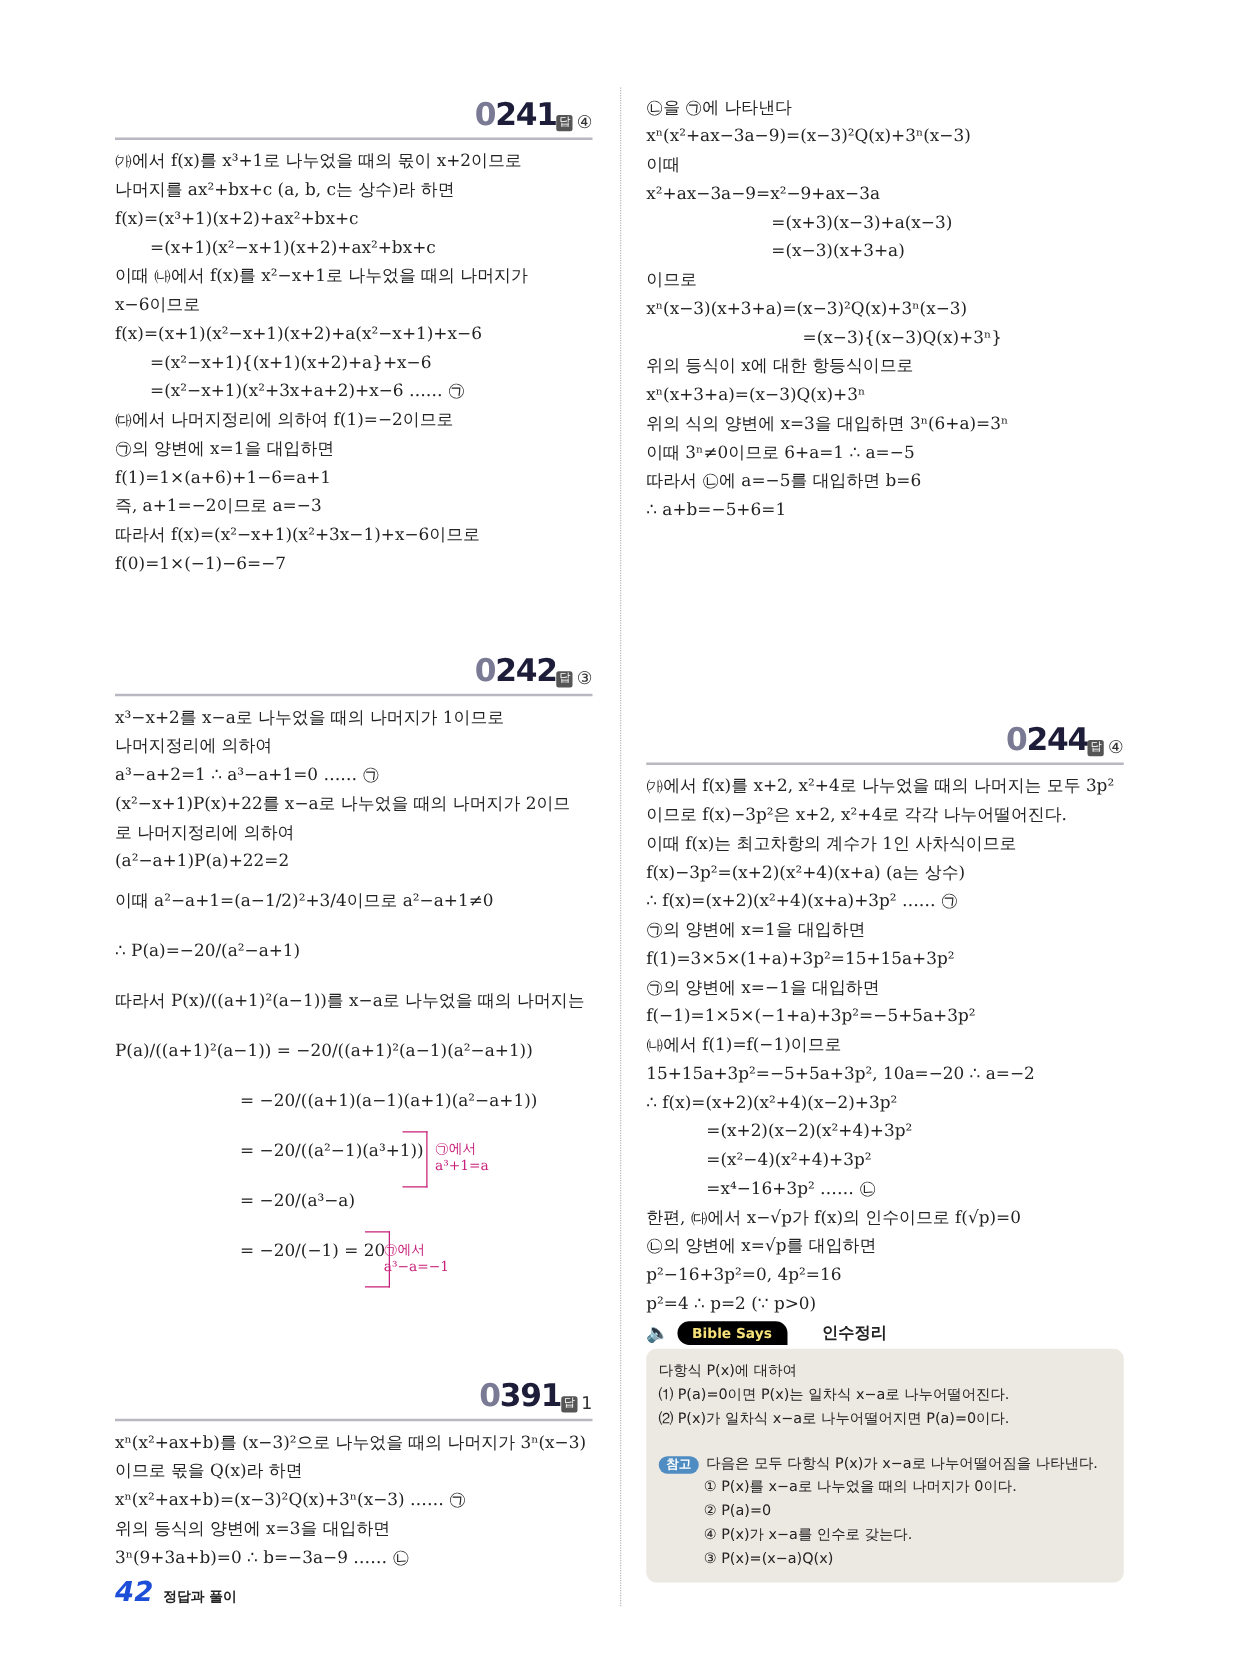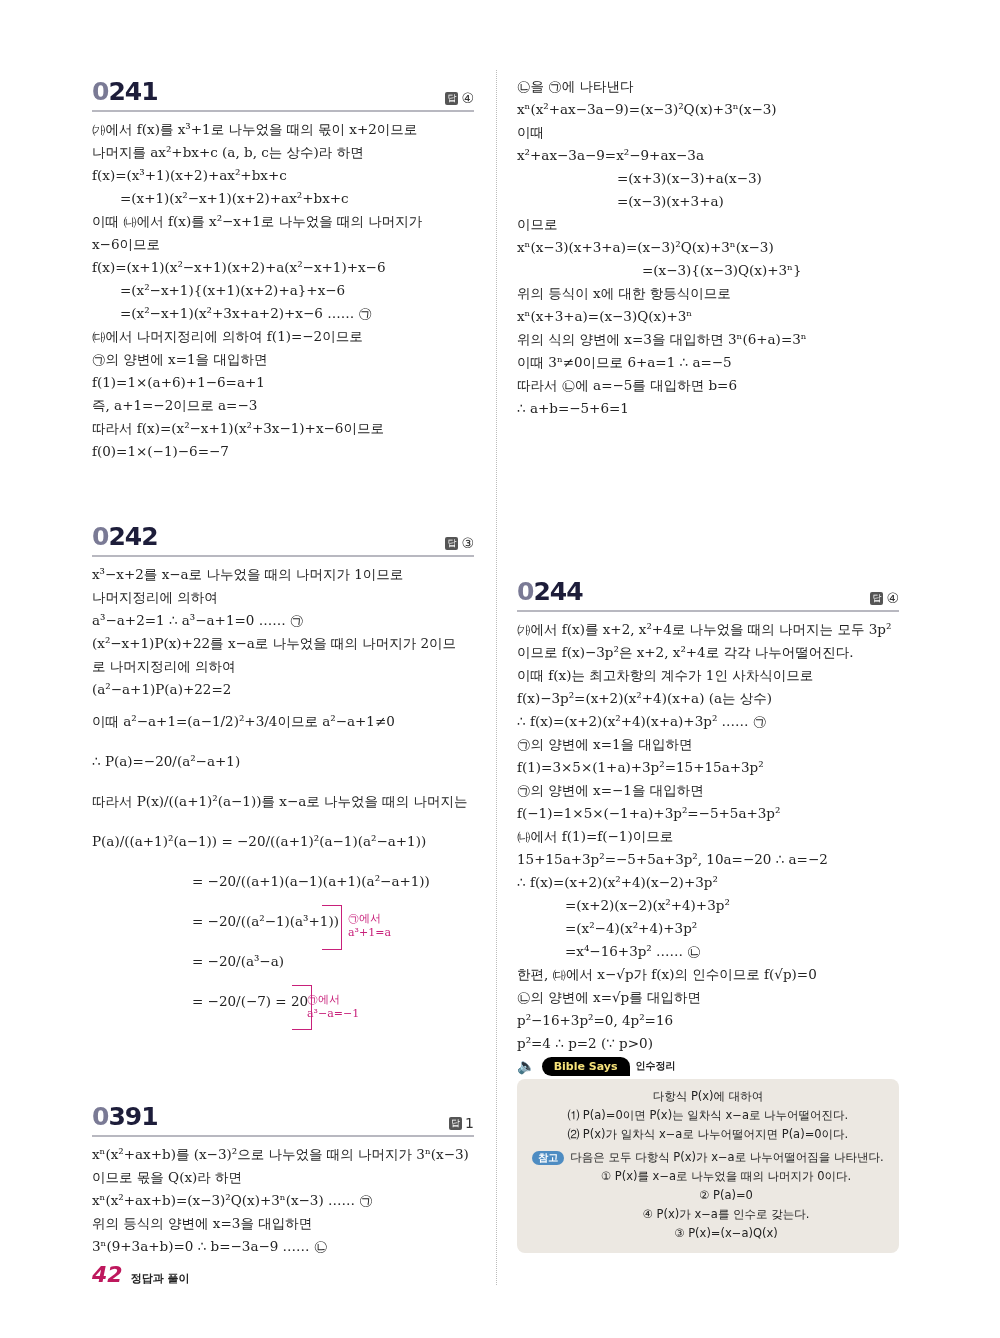--- a/index.html
+++ b/index.html
@@ -2,42 +2,42 @@
 <html><head>
 <meta charset="utf-8">
 <style>
   * { box-sizing: border-box; margin: 0; padding: 0; }
   body { width: 1000px; height: 1338px; background: #ffffff; font-family: "DejaVu Sans", sans-serif; color: #222; position: relative; overflow: hidden; }
   .col { position: absolute; top: 70px; }
   .col-left { left: 92px; width: 382px; }
   .col-right { left: 517px; width: 382px; }
   .divider { position: absolute; left: 496px; top: 70px; height: 1215px; border-left: 1px dotted #bbb; }
   .problem { position: absolute; left: 0; width: 382px; }
-  .prob-head { display: flex; justify-content: space-between; align-items: flex-end; border-bottom: 2px solid #b8b8c0; padding-bottom: 4px; margin-bottom: 6px; height: 42px; }
+  .prob-head { display: flex; justify-content: flex-end; align-items: flex-end; border-bottom: 2px solid #b8b8c0; padding-bottom: 4px; margin-bottom: 6px; height: 42px; }
   .prob-num { font-family: "DejaVu Sans", sans-serif; font-weight: bold; font-size: 25px; letter-spacing: -1px; color: #1d1d3a; }
   .prob-num .lead { color: #7a7a95; }
   .answer { display: flex; align-items: center; gap: 3px; font-size: 14px; color: #333; }
   .answer-box { display: inline-block; background: #555; color: #fff; font-size: 9px; line-height: 12px; width: 13px; height: 13px; text-align: center; border-radius: 2px; }
   .line { font-family: "DejaVu Serif", serif; font-size: 13.5px; line-height: 23px; white-space: nowrap; color: #222; }
   .indent1 { padding-left: 28px; }
   .indent2 { padding-left: 100px; }
   .indent3 { padding-left: 125px; }
   .indent4 { padding-left: 48px; }
   .frac-line { font-family: "DejaVu Serif", serif; font-size: 13.5px; line-height: 40px; white-space: nowrap; }
   .annot { position: absolute; font-family: "DejaVu Serif", serif; font-size: 11px; color: #c8207a; line-height: 14px; }
   .bracket { position: absolute; border: 1.5px solid #c8207a; border-left: none; }
   .page-footer { position: absolute; left: 92px; top: 1262px; display: flex; align-items: baseline; gap: 8px; }
-  .page-num { font-weight: bold; font-size: 22px; color: #be185d; font-style: italic; }
+  .page-num { font-weight: bold; font-size: 22px; color: #1d4ed8; font-style: italic; }
   .page-label { font-size: 11px; font-weight: bold; color: #222; }
   .bible { position: absolute; left: 0; width: 382px; }
   .bible-head { display: flex; align-items: center; gap: 6px; height: 22px; }
   .speaker { font-size: 15px; color: #8b4a3a; }
   .bible-tag { background: #000000; color: #f7e27a; font-size: 11px; font-weight: bold; padding: 3px 12px; border-radius: 10px 10px 0 10px; }
-  .bible-title { font-size: 10px; font-weight: bold; color: #222; margin-left: 0; }
-  .bible-box { background: #ece8e2; border-radius: 8px; padding: 8px 10px 10px 10px; margin-top: 2px; text-align: center; }
+  .bible-title { font-size: 13px; font-weight: bold; color: #222; margin-left: 22px; }
+  .bible-box { background: #ece8e2; border-radius: 8px; padding: 8px 10px 10px 10px; margin-top: 2px; }
   .bible-line { font-family: "DejaVu Sans", sans-serif; font-size: 11.5px; line-height: 19px; white-space: nowrap; color: #222; }
   .note-tag { display: inline-block; background: #4e8cc2; color: #fff; font-size: 10px; font-weight: bold; padding: 0 6px; border-radius: 8px; margin-right: 6px; line-height: 14px; }
   .note-indent { padding-left: 36px; }
 </style>
 </head>
 <body>
 
 <div class="divider"></div>
 
 <div class="col col-left">
@@ -81,21 +81,21 @@
     <div class="line">(x²−x+1)P(x)+22를 x−a로 나누었을 때의 나머지가 2이므</div>
     <div class="line">로 나머지정리에 의하여</div>
     <div class="line">(a²−a+1)P(a)+22=2</div>
     <div class="frac-line">이때 a²−a+1=(a−1/2)²+3/4이므로 a²−a+1≠0</div>
     <div class="frac-line">∴ P(a)=−20/(a²−a+1)</div>
     <div class="frac-line">따라서 P(x)/((a+1)²(a−1))를 x−a로 나누었을 때의 나머지는</div>
     <div class="frac-line">P(a)/((a+1)²(a−1)) = −20/((a+1)²(a−1)(a²−a+1))</div>
     <div class="frac-line indent2"><span>= −20/((a+1)(a−1)(a+1)(a²−a+1))</span></div>
     <div class="frac-line indent2"><span>= −20/((a²−1)(a³+1))</span></div>
     <div class="frac-line indent2"><span>= −20/(a³−a)</span></div>
-    <div class="frac-line indent2"><span>= −20/(−7) = 20</span></div>
+    <div class="frac-line indent2"><span>= −20/(−1) = 20</span></div>
 
     <div class="bracket" style="left:230px; top:390px; width:20px; height:45px;"></div>
     <div class="annot" style="left:256px; top:397px;">
         <div>㉠에서</div>
         <div>a³+1=a</div>
       </div>
     <div class="bracket" style="left:200px; top:470px; width:20px; height:45px;"></div>
     <div class="annot" style="left:215px; top:478px;">
         <div>㉠에서</div>
         <div>a³−a=−1</div>
@@ -170,21 +170,21 @@
   <aside class="bible" style="top:985px;">
     <div class="bible-head">
       <span class="speaker">🔈</span>
       <span class="bible-tag">Bible Says</span>
       <span class="bible-title">인수정리</span>
     </div>
     <div class="bible-box">
       <div class="bible-line">다항식 P(x)에 대하여</div>
       <div class="bible-line">⑴ P(a)=0이면 P(x)는 일차식 x−a로 나누어떨어진다.</div>
       <div class="bible-line">⑵ P(x)가 일차식 x−a로 나누어떨어지면 P(a)=0이다.</div>
-      <div class="bible-line" style="margin-top:4px;"><span class="note-tag">참고</span><span>다음은 모두 다항식 P(x)가 x−a로 나누어떨어짐을 나타낸다.</span></div>
+      <div class="bible-line" style="margin-top:17px;"><span class="note-tag">참고</span><span>다음은 모두 다항식 P(x)가 x−a로 나누어떨어짐을 나타낸다.</span></div>
       <div class="bible-line note-indent">① P(x)를 x−a로 나누었을 때의 나머지가 0이다.</div>
       <div class="bible-line note-indent">② P(a)=0</div>
       <div class="bible-line note-indent">④ P(x)가 x−a를 인수로 갖는다.</div>
       <div class="bible-line note-indent">③ P(x)=(x−a)Q(x)</div>
     </div>
   </aside>
 </div>
 
 <footer class="page-footer">
   <span class="page-num">42</span>

